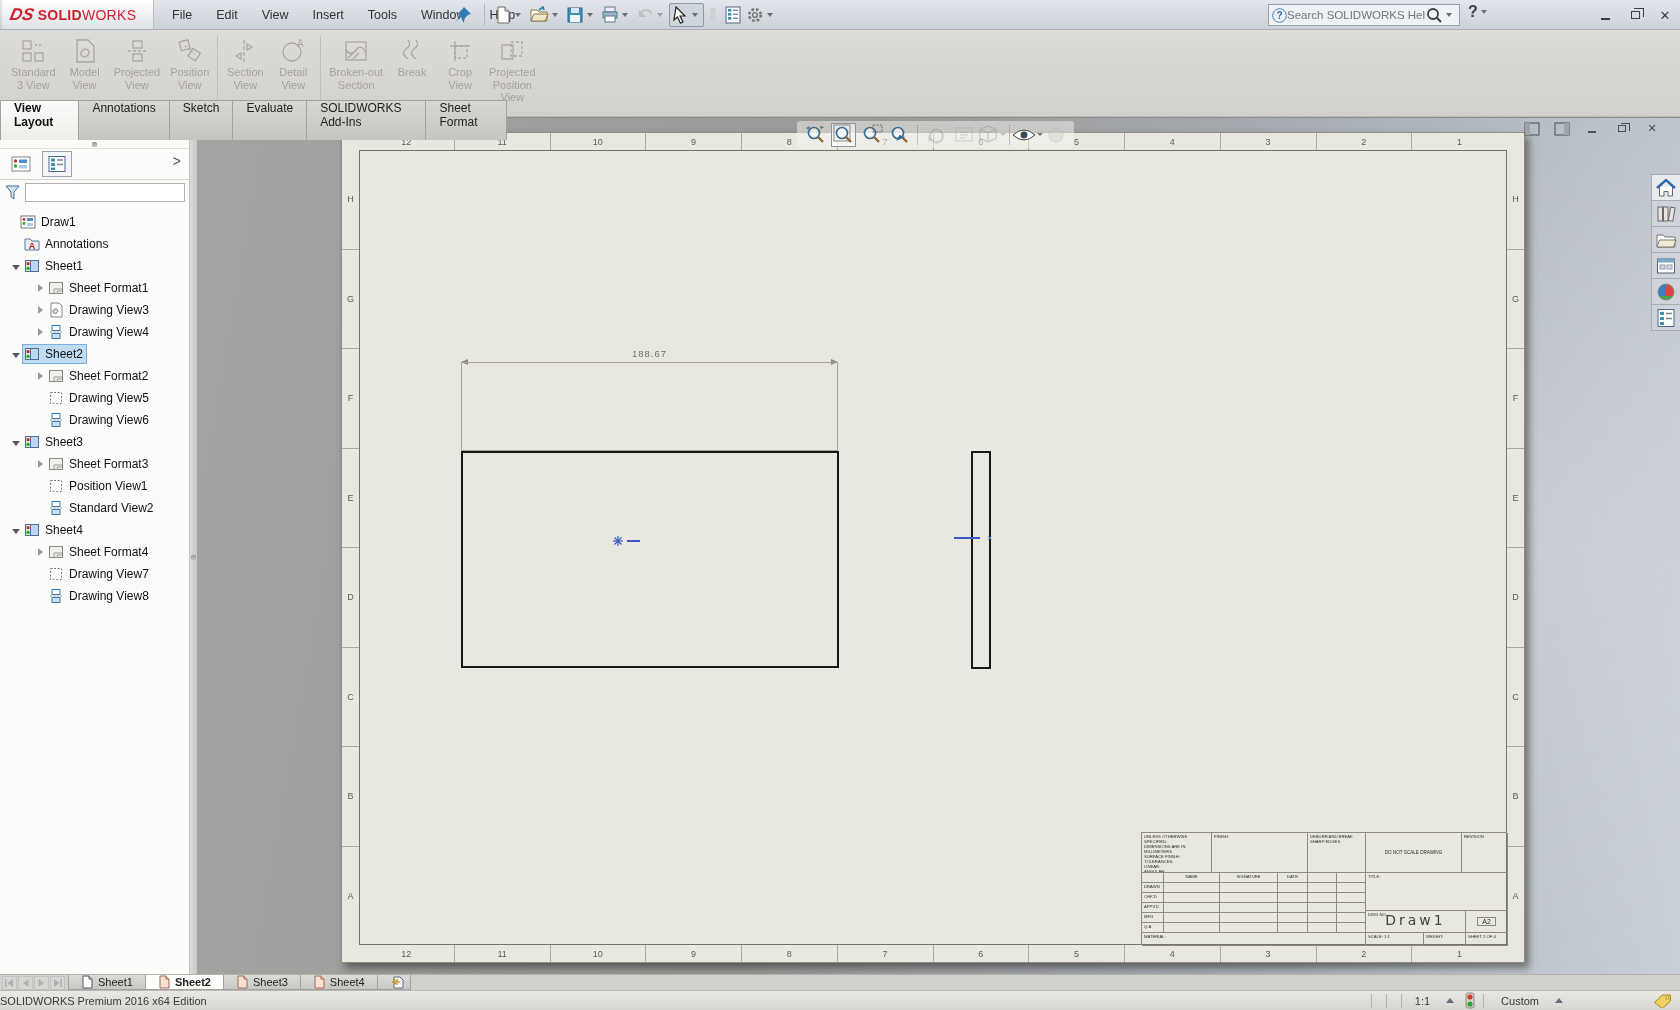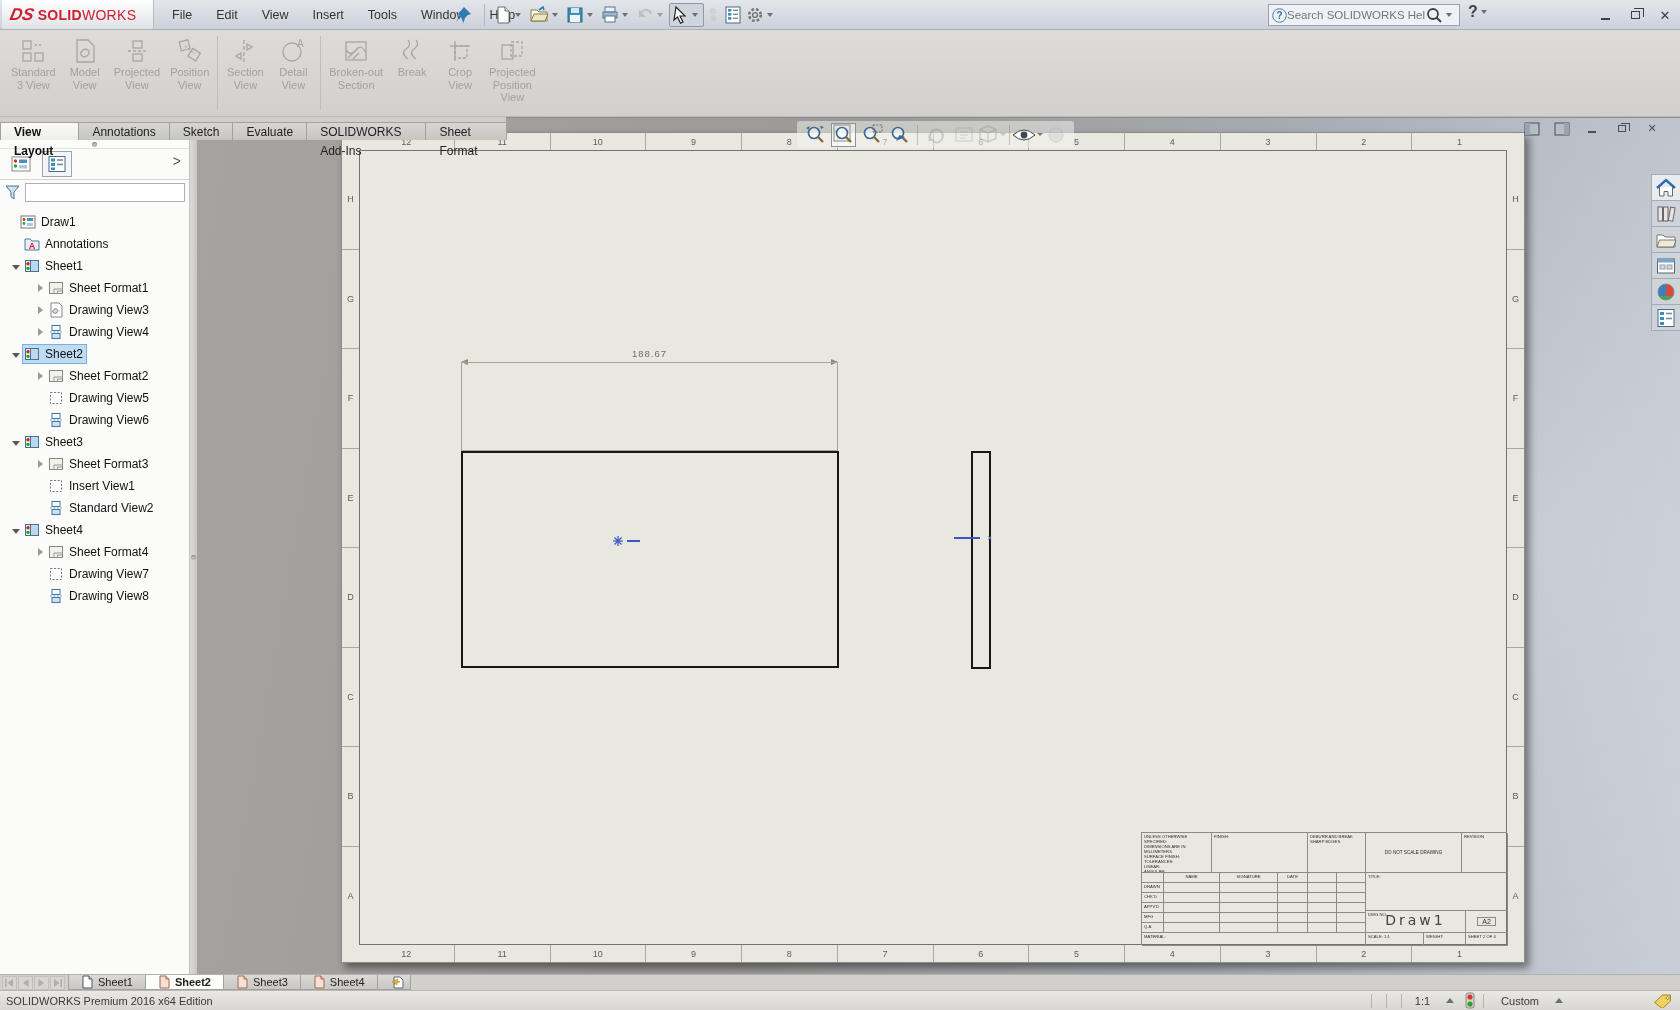--- a/index.html
+++ b/index.html
@@ -45,21 +45,21 @@
   .ribbon-inner { display:flex; align-items:flex-start; height:100%; padding:4px 0 0 6px; }
   .rgroup { display:flex; align-items:flex-start; }
   .rsep { width:1px; height:74px; background:#c0beba; margin:2px 3px; }
   .rbtn { display:flex; flex-direction:column; align-items:center; padding:2px 5px; min-width:48px; }
   .rbtn .ricon { height:30px; display:flex; align-items:center; }
   .rbtn .rlab { font-size:11px; line-height:12.5px; color:#a3a19d; text-align:center; }
 
   
   .tabrow { position:absolute; left:0; top:117px; width:506px; height:23px; background:#d0cecb; z-index:6; }
   .tabs { display:flex; height:23px; align-items:flex-end; }
-  .ctab { height:18px; line-height:19px; padding:0 13px; font-size:12px; color:#222;
+  .ctab { height:40px; line-height:14px; padding:0 13px; font-size:12px; color:#222;
     background:linear-gradient(#d8d6d3,#c7c5c1); border:1px solid #a3a19d; border-bottom:none; margin-right:-1px; }
   .ctab.active { background:linear-gradient(#fcfbfa,#eeede9); font-weight:bold; color:#111; }
 
   
   .panel { position:absolute; left:0; top:140px; width:190px; height:834px; background:#fbfbfa; border-right:1px solid #c4c2be; z-index:5; }
   .grip { height:9px; display:flex; align-items:center; justify-content:center; border-bottom:1px solid #e2e0dc; }
   .grip .dot, .vsplit .dot { width:5px; height:5px; border-radius:50%; background:#b9b7b3; box-shadow:inset 0 1px 1px #888; }
   .panel-tabs { height:31px; display:flex; align-items:center; padding-left:6px; border-bottom:1px solid #d6d4d0; position:relative; }
   .ptab { width:30px; height:26px; display:flex; align-items:center; justify-content:center; border:1px solid transparent; margin-right:6px; }
   .ptab.sel { background:#f3f5f7; border-color:#97a4b2; }
@@ -144,21 +144,21 @@
   
   .sheettab-bar { position:absolute; left:0; top:974px; width:1680px; height:16px; background:#d2d0cc; border-top:1px solid #b3b1ad; display:flex; align-items:flex-start; }
   .navbtns { display:flex; margin:1px 2px 0 2px; }
   .navbtn { width:15px; height:14px; background:#dcdad6; border:1px solid #bab8b4; display:flex; align-items:center; justify-content:center; margin-right:1px; opacity:.6; }
   .stab { height:15px; display:flex; align-items:center; gap:4px; padding:0 12px; font-size:11px; color:#222;
     background:linear-gradient(#dcdad6,#c9c7c3); border:1px solid #a3a19d; border-top:none; margin-right:-1px; }
   .stab.active { background:#fdfdfc; font-weight:bold; }
   .addtab { width:34px; }
   .statusbar { position:absolute; left:0; top:990px; width:1680px; height:20px;
     background:linear-gradient(#e9e8e5,#d7d6d2); border-top:1px solid #bab8b4; display:flex; align-items:center; font-size:11px; color:#3a3a38; }
-  .status-left { padding-left:6px; }
+  .status-left { }
   .status-right { margin-left:auto; display:flex; align-items:center; height:100%; }
   .ssep { width:1px; height:14px; background:#b5b3af; margin:0 7px; }
   .upcaret { width:0;height:0;border-left:4px solid transparent;border-right:4px solid transparent;border-bottom:5px solid #6a6f76; margin:0 10px; }
   .sb-val { padding:0 6px; }
 </style>
 </head>
 <body>
 
 <div class="app">
 
@@ -643,21 +643,21 @@
           </span>
         </div>
         <div class="trow ind-2">
           <span class="arr"></span>
           <span class="tsel">
             <span class="icon">
               <svg width="16" height="16" viewBox="0 0 16 16">
                 <rect x="2.5" y="2.5" width="11" height="11" fill="#fff" stroke="#777" stroke-dasharray="2 1.6"></rect>
               </svg>
             </span>
-            <span class="tlabel">Insert View1</span>
+            <span class="tlabel">Position View1</span>
           </span>
         </div>
         <div class="trow ind-2">
           <span class="arr"></span>
           <span class="tsel">
             <span class="icon">
               <svg width="16" height="16" viewBox="0 0 16 16">
                 <rect x="4" y="1.5" width="8" height="5" fill="#fff" stroke="#3a78b0"></rect>
                 <line x1="2" y1="8" x2="14" y2="8" stroke="#999" stroke-dasharray="2 1.4"></line>
                 <rect x="4" y="9.5" width="8" height="5" fill="#cfe2f2" stroke="#3a78b0"></rect>

